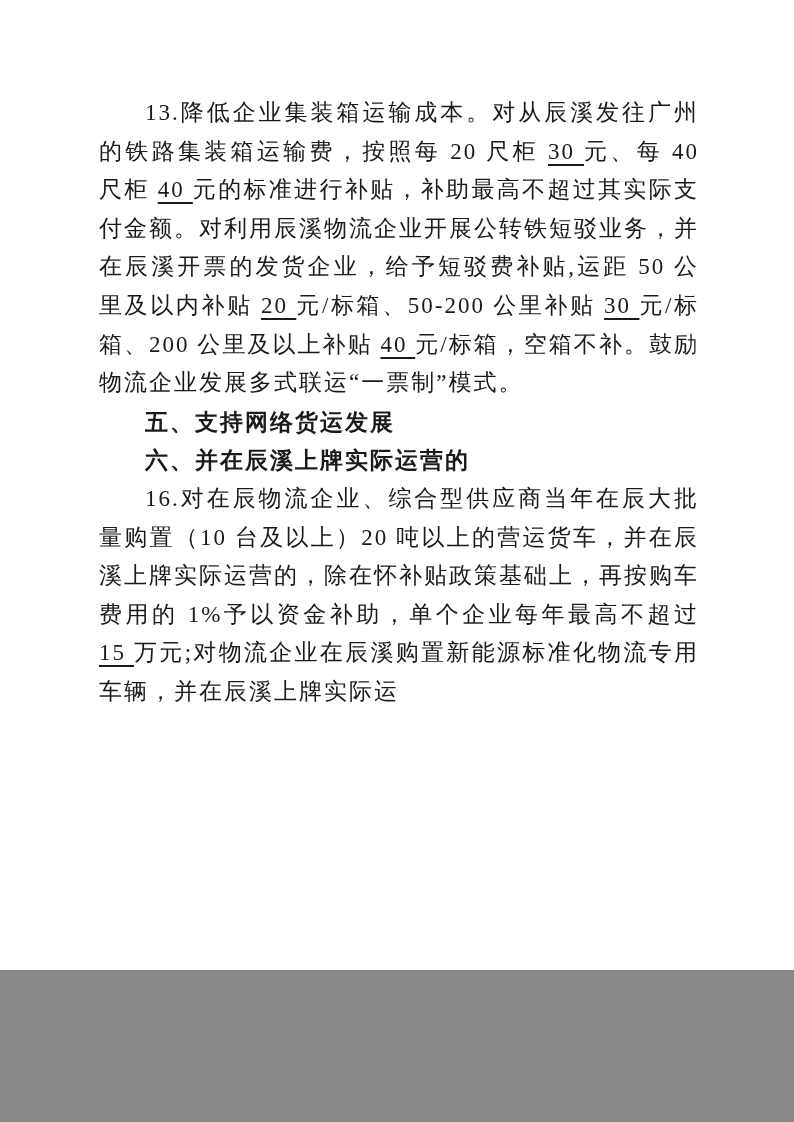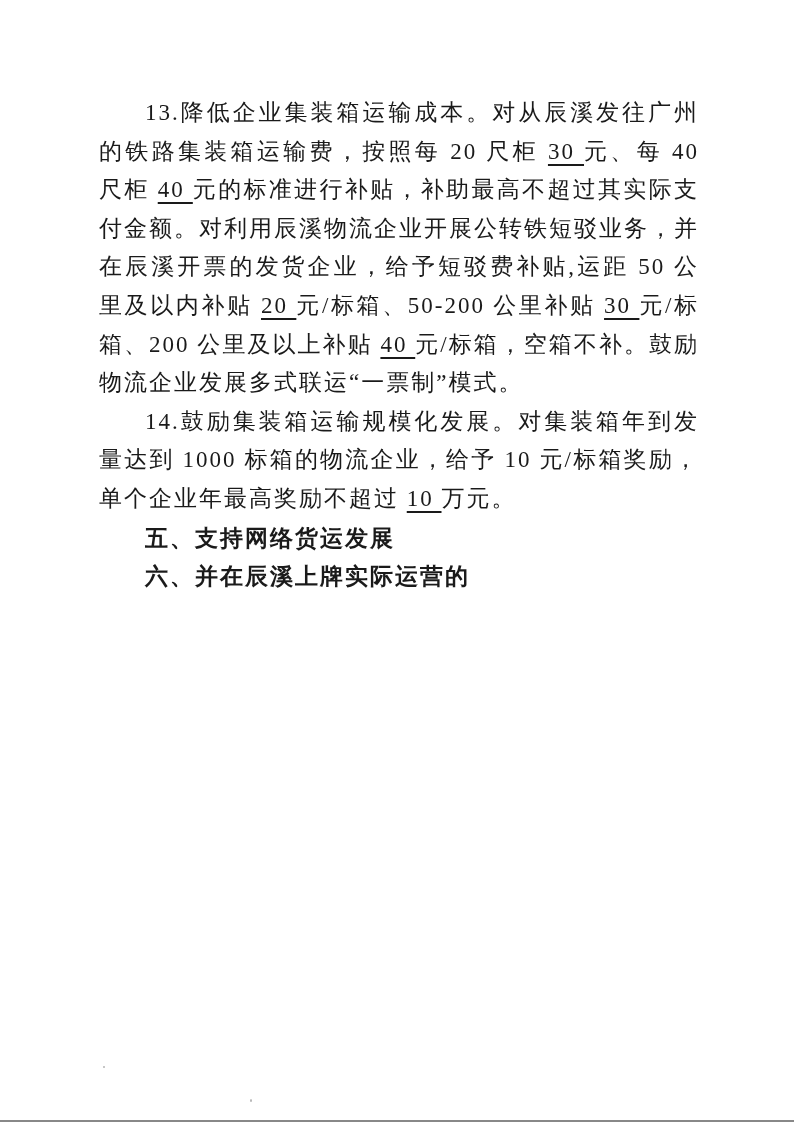--- a/index.html
+++ b/index.html
@@ -3,21 +3,21 @@
 <meta charset="utf-8">
 <style>
   html, body {
     margin: 0;
     padding: 0;
     background: #888;
   }
   .page {
     position: relative;
     width: 794px;
-    height: 1120px;
+    height: 970px;
     margin: 0 auto;
     background: #ffffff;
     overflow: hidden;
     font-family: "Liberation Serif", "DejaVu Serif", serif;
   }
   .text-block {
     position: absolute;
     left: 99px;
     top: 94px;
     width: 600px;
@@ -53,19 +53,19 @@
   }
   .speck-1 { left: 103px; top: 1066px; width: 2px; height: 2px; }
   .speck-2 { left: 250px; top: 1099px; width: 2px; height: 3px; }
 </style>
 </head>
 <body>
 
 <div class="page">
   <div class="text-block" id="doc-text">
       <p><span>13.降低企业集装箱运输成本。对从辰溪发往广州的铁路集装箱运输费，按照每 20 尺柜 </span><span class="seg-underline">30 </span><span>元、每 40 尺柜 </span><span class="seg-underline">40 </span><span>元的标准进行补贴，补助最高不超过其实际支付金额。对利用辰溪物流企业开展公转铁短驳业务，并在辰溪开票的发货企业，给予短驳费补贴,运距 50 公里及以内补贴 </span><span class="seg-underline">20 </span><span>元/标箱、50-200 公里补贴 </span><span class="seg-underline">30 </span><span>元/标箱、200 公里及以上补贴 </span><span class="seg-underline">40 </span><span>元/标箱，空箱不补。鼓励物流企业发展多式联运“一票制”模式。</span></p>
-      <p><span>14.鼓励集装箱运输规模化发展。对集装箱年到发量达到 1000 标箱的物流企业，给予 10 元/标箱奖励，单个企业年最高奖励不超过 </span><span class="seg-underline">10 </span><span>万元。</span></p>
       <h2><span>五、支持网络货运发展</span></h2>
       <h2><span>六、并在辰溪上牌实际运营的</span></h2>
+      <p><span>16.对在辰物流企业、综合型供应商当年在辰大批量购置（10 台及以上）20 吨以上的营运货车，并在辰溪上牌实际运营的，除在怀补贴政策基础上，再按购车费用的 1%予以资金补助，单个企业每年最高不超过 </span><span class="seg-underline">15 </span><span>万元;对物流企业在辰溪购置新能源标准化物流专用车辆，并在辰溪上牌实际运</span></p>
     </div>
   <div class="speck speck-1"></div>
   <div class="speck speck-2"></div>
 </div>
 
 </body></html>

